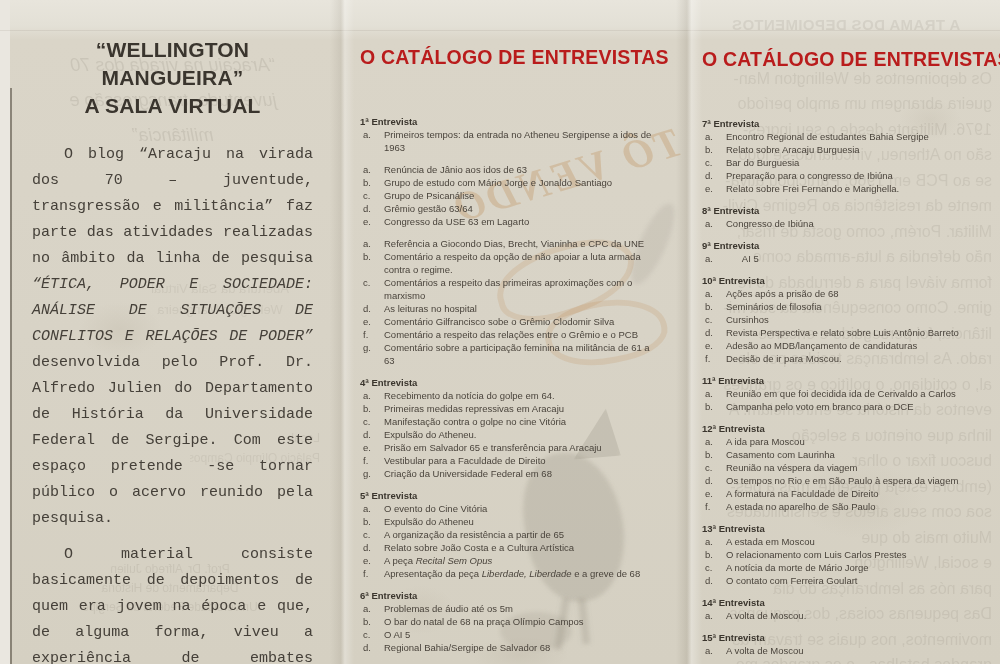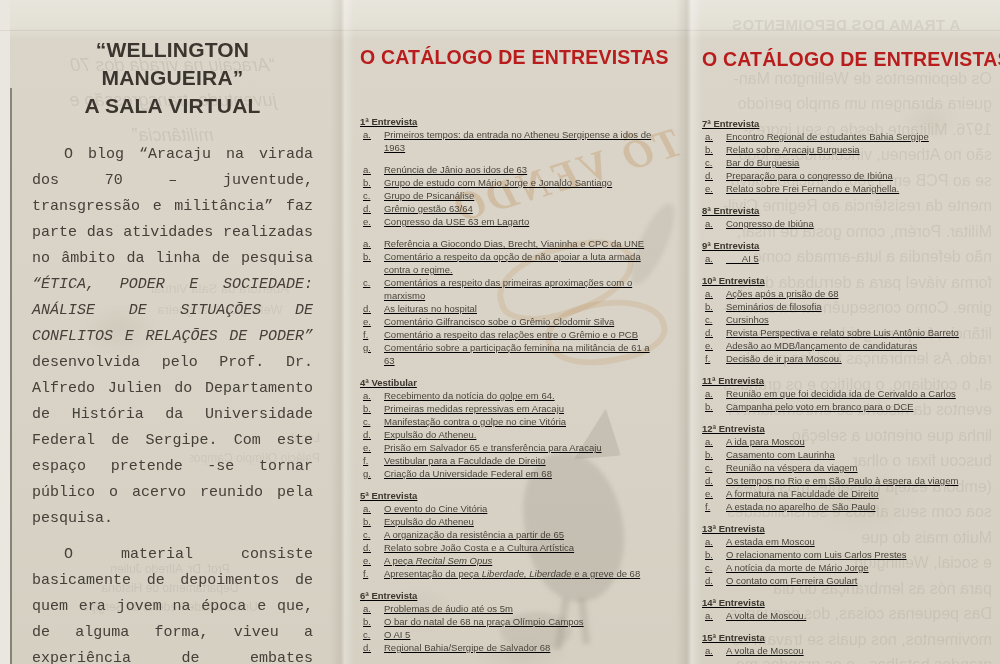--- a/index.html
+++ b/index.html
@@ -34,21 +34,21 @@
   .body-par{font-size:15px;line-height:26px;text-align:justify;margin:10px;
     text-indent:32px;color:#454039;font-family:Liberation Mono, monospace;}
   .par-gap1{margin-top:22px;}
   .par-gap2{margin-top:9px;}
   .it{font-style:italic;}
 
   .panel-mid{left:360px;top:44px;width:296px;}
   .panel-right{left:702px;top:46px;width:290px;}
   .catalog-heading{font-weight:bold;font-size:19.5px;line-height:26px;letter-spacing:0.2px;
     color:#b91c1c;margin-bottom:45px;white-space:nowrap;}
-  .entry{margin-bottom:9px;text-decoration:underline;}
+  .entry{margin-bottom:9px;}
   .entry-header{font-weight:bold;font-size:9.5px;line-height:13px;color:#3a352d;}
   .item-row{display:flex;font-size:9.5px;line-height:13px;color:#4a443c;}
   .item-letter{flex:none;width:24px;padding-left:3px;box-sizing:border-box;}
   .item-text{flex:1;}
 
   
   .ghost{position:absolute;pointer-events:none;color:#7d7669;z-index:2;}
   .mirror{transform:scaleX(-1);}
   .ghost-left-top{left:28px;top:48px;width:290px;opacity:0.16;font-size:18px;
     line-height:35px;font-style:italic;text-align:center;}
@@ -205,21 +205,21 @@
         <div class="item-row">
           <span class="item-letter">f.</span>
           <span class="item-text"><span>Comentário a respeito das relações entre o Grêmio e o PCB</span></span>
         </div>
         <div class="item-row">
           <span class="item-letter">g.</span>
           <span class="item-text"><span>Comentário sobre a participação feminina na militância de 61 a 63</span></span>
         </div>
       </div>
       <div class="entry">
-        <div class="entry-header">4ª Vestibular</div>
+        <div class="entry-header">4ª Entrevista</div>
         <div class="item-row">
           <span class="item-letter">a.</span>
           <span class="item-text"><span>Recebimento da notícia do golpe em 64.</span></span>
         </div>
         <div class="item-row">
           <span class="item-letter">b.</span>
           <span class="item-text"><span>Primeiras medidas repressivas em Aracaju</span></span>
         </div>
         <div class="item-row">
           <span class="item-letter">c.</span>

